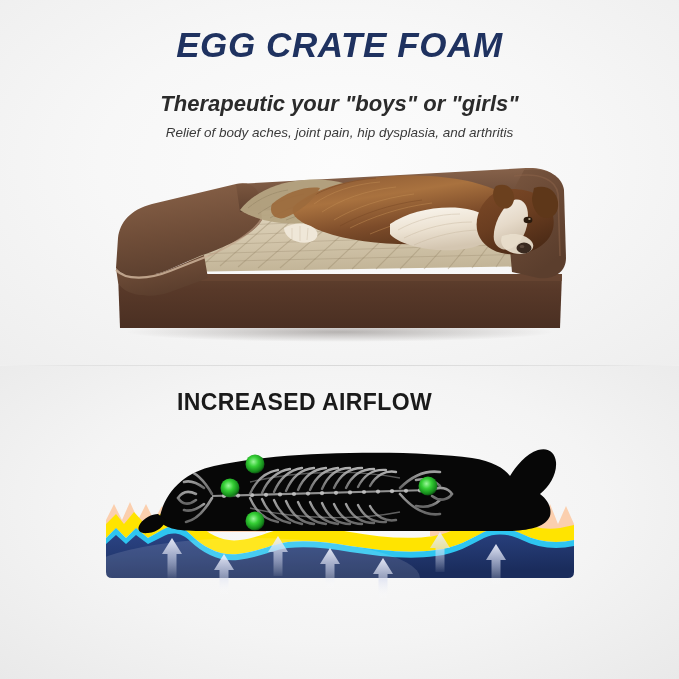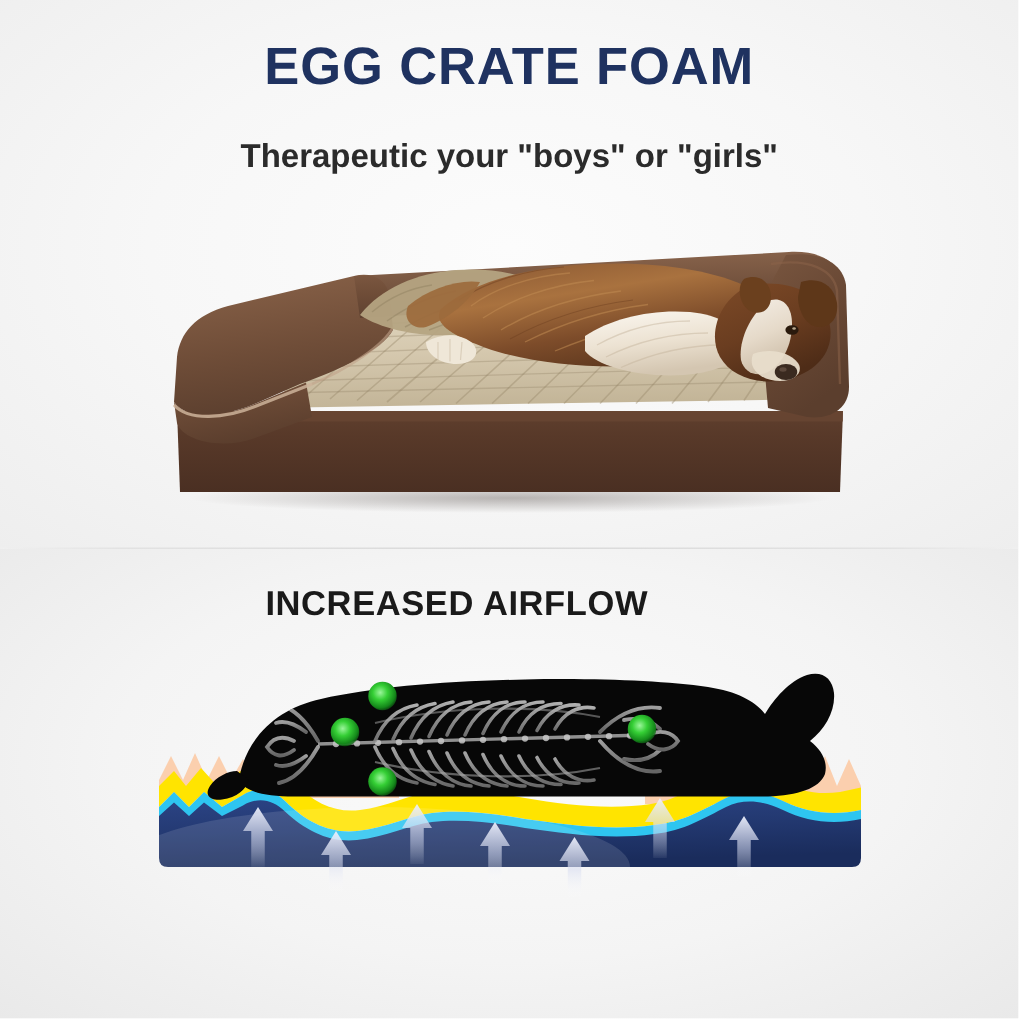--- a/index.html
+++ b/index.html
@@ -24,20 +24,21 @@
   }
 
   
   .panel-top {
     position: absolute;
     left: 0;
     top: 0;
     width: 679px;
     height: 366px;
     background: radial-gradient(ellipse at 50% 45%, #fcfcfc 0%, #f7f7f7 50%, #eeeeee 100%);
+    font-style: italic;
   }
 
   .headline {
     position: absolute;
     left: 0;
     top: 26px;
     width: 679px;
     text-align: center;
     font-size: 35px;
     font-weight: bold;
@@ -124,20 +125,21 @@
 <body>
 
 <div class="infographic">
 
   <div class="panel-top">
 
     <div class="headline">EGG CRATE FOAM</div>
 
     <div class="subhead">Therapeutic your "boys" or "girls"</div>
 
+    <div class="subcopy">Relief of body aches, joint pain, hip dysplasia, and arthritis</div>
 
     <div class="bed-photo">
       <svg viewBox="0 0 464 182" xmlns="http://www.w3.org/2000/svg">
         <defs>
           <linearGradient id="bolsterL" x1="0" y1="0" x2="0.4" y2="1">
             <stop offset="0%" stop-color="#7a5740"></stop>
             <stop offset="45%" stop-color="#6b4a36"></stop>
             <stop offset="100%" stop-color="#5b3e2d"></stop>
           </linearGradient>
           <linearGradient id="bolsterTop" x1="0" y1="0" x2="0.2" y2="1">

